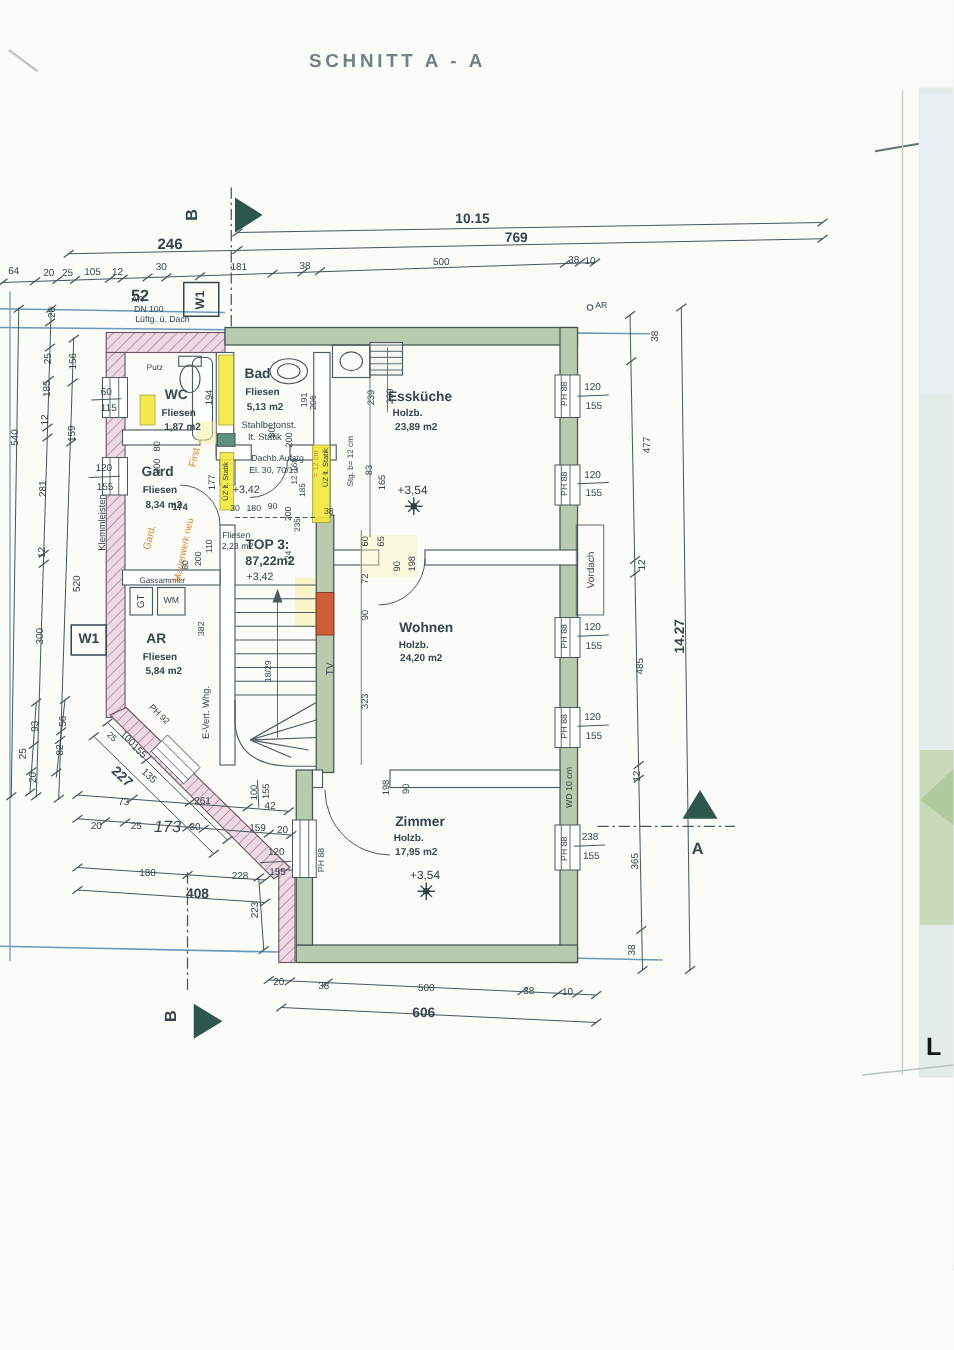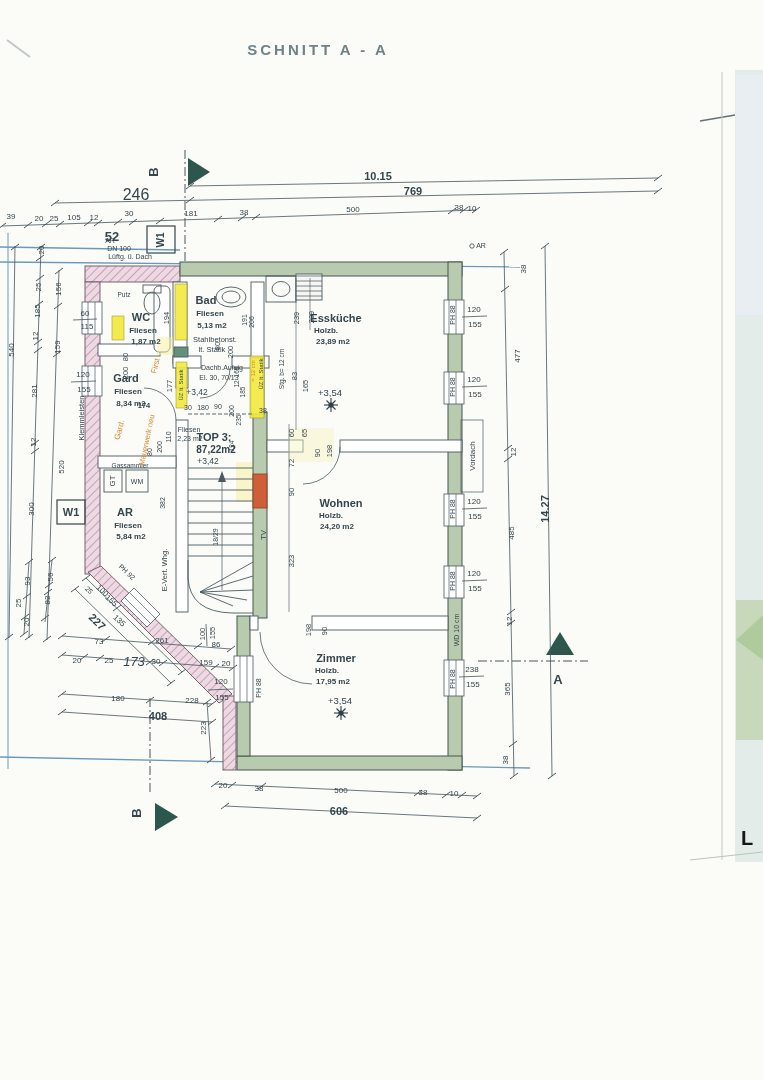--- a/index.html
+++ b/index.html
@@ -304,23 +304,23 @@
         <use href="#tick" x="117" y="608"></use>
         <use href="#tick" x="152" y="642"></use>
         <use href="#tick" x="182" y="672"></use>
   </g>
 </svg>
 
 <div id="label-layer">
       <span class="lbl" style="left: 318px; top: 49px; font-size: 15px; font-weight: 600; letter-spacing: 3px; color: rgb(110, 130, 135); transform: translate(-50%, -50%) rotate(0deg);">SCHNITT A - A</span>
       <span class="lbl" style="left: 747px; top: 838px; font-size: 20px; font-weight: 700; color: rgb(22, 22, 22); transform: translate(-50%, -50%) rotate(0deg);">L</span>
       <span class="lbl" style="left: 378px; top: 176px; font-size: 11px; font-weight: 600; color: rgb(53, 70, 77); transform: translate(-50%, -50%) rotate(0deg);">10.15</span>
-      <span class="lbl" style="left: 136px; top: 195px; font-size: 16px; font-weight: 400; color: rgb(53, 70, 77); transform: translate(-50%, -50%) rotate(0deg);">246</span>
+      <span class="lbl" style="left: 136px; top: 195px; font-size: 12px; font-weight: 700; color: rgb(53, 70, 77); transform: translate(-50%, -50%) rotate(0deg);">246</span>
       <span class="lbl" style="left: 413px; top: 191px; font-size: 11px; font-weight: 600; color: rgb(53, 70, 77); transform: translate(-50%, -50%) rotate(0deg);">769</span>
-      <span class="lbl" style="left: 11px; top: 217px; font-size: 8px; font-weight: 400; color: rgb(53, 70, 77); transform: translate(-50%, -50%) rotate(0deg);">39</span>
+      <span class="lbl" style="left: 11px; top: 217px; font-size: 8px; font-weight: 400; color: rgb(53, 70, 77); transform: translate(-50%, -50%) rotate(0deg);">64</span>
       <span class="lbl" style="left: 39px; top: 219px; font-size: 8px; font-weight: 400; color: rgb(53, 70, 77); transform: translate(-50%, -50%) rotate(0deg);">20</span>
       <span class="lbl" style="left: 54px; top: 219px; font-size: 8px; font-weight: 400; color: rgb(53, 70, 77); transform: translate(-50%, -50%) rotate(0deg);">25</span>
       <span class="lbl" style="left: 74px; top: 218px; font-size: 8px; font-weight: 400; color: rgb(53, 70, 77); transform: translate(-50%, -50%) rotate(0deg);">105</span>
       <span class="lbl" style="left: 94px; top: 218px; font-size: 8px; font-weight: 400; color: rgb(53, 70, 77); transform: translate(-50%, -50%) rotate(0deg);">12</span>
       <span class="lbl" style="left: 112px; top: 216px; font-size: 13px; font-weight: 700; color: rgb(53, 70, 77); transform: translate(-50%, -50%) rotate(0deg); margin-top: 20px;">52</span>
       <span class="lbl" style="left: 129px; top: 214px; font-size: 8px; font-weight: 400; color: rgb(53, 70, 77); transform: translate(-50%, -50%) rotate(0deg);">30</span>
       <span class="lbl" style="left: 191px; top: 214px; font-size: 8px; font-weight: 400; color: rgb(53, 70, 77); transform: translate(-50%, -50%) rotate(0deg);">181</span>
       <span class="lbl" style="left: 244px; top: 213px; font-size: 8px; font-weight: 400; color: rgb(53, 70, 77); transform: translate(-50%, -50%) rotate(0deg);">38</span>
       <span class="lbl" style="left: 353px; top: 210px; font-size: 8px; font-weight: 400; color: rgb(53, 70, 77); transform: translate(-50%, -50%) rotate(0deg);">500</span>
       <span class="lbl" style="left: 459px; top: 208px; font-size: 8px; font-weight: 400; color: rgb(53, 70, 77); transform: translate(-50%, -50%) rotate(0deg);">38</span>
@@ -441,21 +441,21 @@
       <span class="lbl" style="left: 48px; top: 600px; font-size: 8px; font-weight: 400; color: rgb(53, 70, 77); transform: translate(-50%, -50%) rotate(-90deg);">82</span>
       <span class="lbl" style="left: 51px; top: 577px; font-size: 8px; font-weight: 400; color: rgb(53, 70, 77); transform: translate(-50%, -50%) rotate(-90deg);">56</span>
       <span class="lbl" style="left: 97px; top: 622px; font-size: 11px; font-weight: 700; color: rgb(53, 70, 77); transform: translate(-50%, -50%) rotate(43deg);">227</span>
       <span class="lbl" style="left: 119px; top: 621px; font-size: 8px; font-weight: 400; color: rgb(53, 70, 77); transform: translate(-50%, -50%) rotate(43deg);">135</span>
       <span class="lbl" style="left: 102px; top: 591px; font-size: 8px; font-weight: 400; color: rgb(53, 70, 77); transform: translate(-50%, -50%) rotate(43deg);">100</span>
       <span class="lbl" style="left: 111px; top: 601px; font-size: 8px; font-weight: 400; color: rgb(53, 70, 77); transform: translate(-50%, -50%) rotate(43deg);">155</span>
       <span class="lbl" style="left: 89px; top: 590px; font-size: 7px; font-weight: 400; color: rgb(53, 70, 77); transform: translate(-50%, -50%) rotate(43deg);">25</span>
       <span class="lbl" style="left: 127px; top: 572px; font-size: 7px; font-weight: 400; color: rgb(53, 70, 77); transform: translate(-50%, -50%) rotate(43deg);">PH 92</span>
       <span class="lbl" style="left: 99px; top: 642px; font-size: 8px; font-weight: 400; color: rgb(53, 70, 77); transform: translate(-50%, -50%) rotate(0deg);">73</span>
       <span class="lbl" style="left: 162px; top: 641px; font-size: 8px; font-weight: 400; color: rgb(53, 70, 77); transform: translate(-50%, -50%) rotate(0deg);">261</span>
-      <span class="lbl" style="left: 216px; top: 645px; font-size: 8px; font-weight: 400; color: rgb(53, 70, 77); transform: translate(-50%, -50%) rotate(0deg);">86</span>
+      <span class="lbl" style="left: 216px; top: 645px; font-size: 8px; font-weight: 400; color: rgb(53, 70, 77); transform: translate(-50%, -50%) rotate(0deg);">42</span>
       <span class="lbl" style="left: 77px; top: 661px; font-size: 8px; font-weight: 400; color: rgb(53, 70, 77); transform: translate(-50%, -50%) rotate(0deg);">20</span>
       <span class="lbl" style="left: 109px; top: 661px; font-size: 8px; font-weight: 400; color: rgb(53, 70, 77); transform: translate(-50%, -50%) rotate(0deg);">25</span>
       <span class="lbl" style="left: 134px; top: 661px; font-size: 13px; font-weight: 400; color: rgb(53, 70, 77); transform: translate(-50%, -50%) rotate(0deg); font-style: italic;">173</span>
       <span class="lbl" style="left: 156px; top: 662px; font-size: 8px; font-weight: 400; color: rgb(53, 70, 77); transform: translate(-50%, -50%) rotate(0deg);">30</span>
       <span class="lbl" style="left: 206px; top: 663px; font-size: 8px; font-weight: 400; color: rgb(53, 70, 77); transform: translate(-50%, -50%) rotate(0deg);">159</span>
       <span class="lbl" style="left: 226px; top: 664px; font-size: 8px; font-weight: 400; color: rgb(53, 70, 77); transform: translate(-50%, -50%) rotate(0deg);">20</span>
       <span class="lbl" style="left: 203px; top: 634px; font-size: 7.5px; font-weight: 400; color: rgb(53, 70, 77); transform: translate(-50%, -50%) rotate(-90deg);">100</span>
       <span class="lbl" style="left: 213px; top: 633px; font-size: 7.5px; font-weight: 400; color: rgb(53, 70, 77); transform: translate(-50%, -50%) rotate(-90deg);">155</span>
       <span class="lbl" style="left: 221px; top: 682px; font-size: 8px; font-weight: 400; color: rgb(53, 70, 77); transform: translate(-50%, -50%) rotate(0deg);">120</span>
       <span class="lbl" style="left: 222px; top: 698px; font-size: 8px; font-weight: 400; color: rgb(53, 70, 77); transform: translate(-50%, -50%) rotate(0deg);">155</span>

